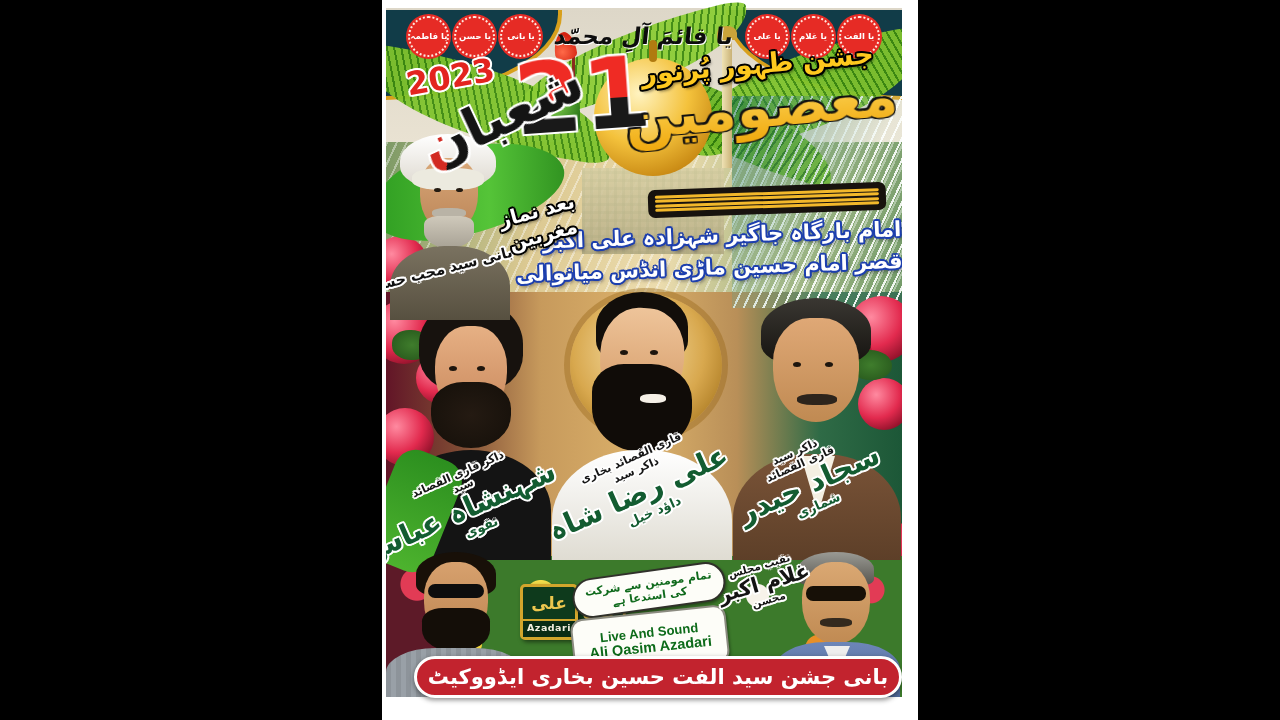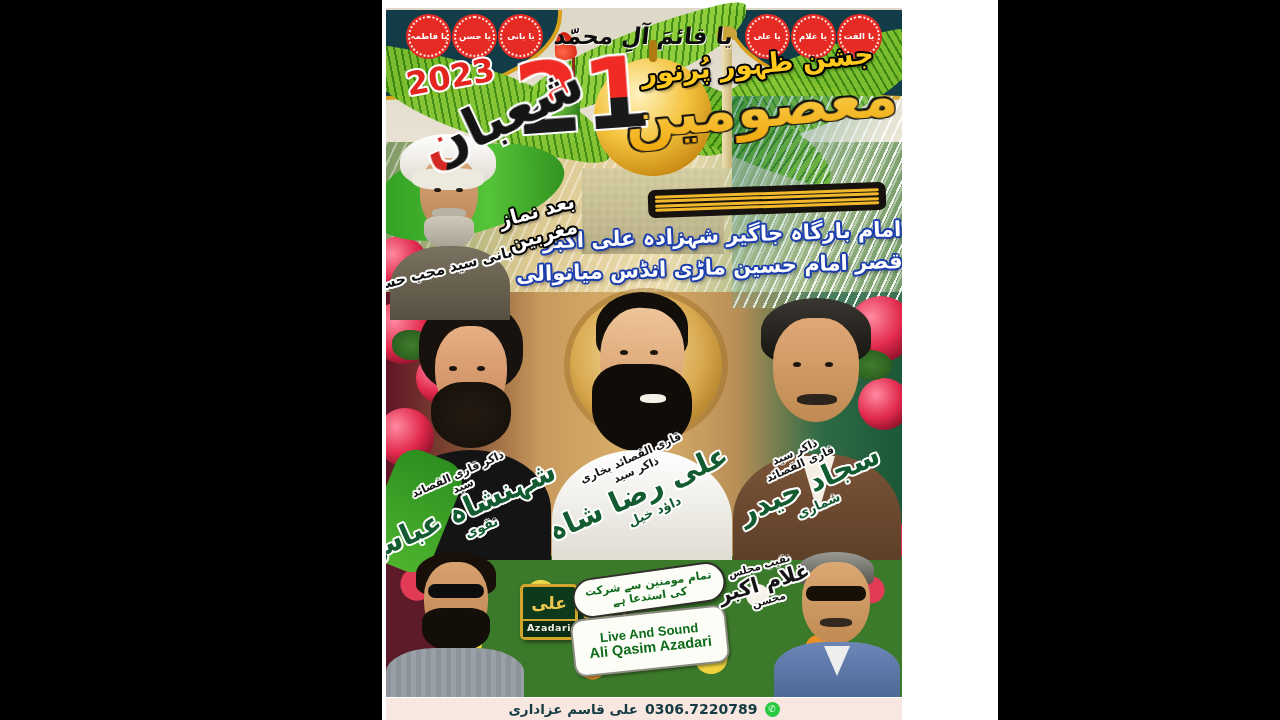--- a/index.html
+++ b/index.html
@@ -1,19 +1,19 @@
 <!DOCTYPE html>
 <html><head>
 <meta charset="utf-8">
 <style>
   html,body{margin:0;padding:0;overflow:hidden;background:#000;}
   #frame{position:relative;width:1280px;height:720px;background:#000;font-family:"DejaVu Sans",sans-serif;}
   .p{position:absolute;}
   .z1{z-index:1}.z2{z-index:2}.z3{z-index:3}.z4{z-index:4}.z5{z-index:5}.z6{z-index:6}.z7{z-index:7}.z8{z-index:8}
-  #poster{position:absolute;left:382px;top:0;width:616px;height:720px;background:#fff;}
+  #poster{position:absolute;left:382px;top:0;width:536px;height:720px;background:#fff;}
   #canvas{position:absolute;left:4px;top:0;width:516px;height:720px;overflow:hidden;background:#fff;}
 
   
   .ow{text-shadow:-1.5px -1.5px 0 #fff,1.5px -1.5px 0 #fff,-1.5px 1.5px 0 #fff,1.5px 1.5px 0 #fff,-2px 0 0 #fff,2px 0 0 #fff,0 -2px 0 #fff,0 2px 0 #fff;}
   .ob{text-shadow:-1.5px -1.5px 0 #000,1.5px -1.5px 0 #000,-1.5px 1.5px 0 #000,1.5px 1.5px 0 #000,-2px 0 0 #000,2px 0 0 #000,0 -2px 0 #000,0 2px 0 #000,2px 3px 3px rgba(0,0,0,.45);}
   .oblue{text-shadow:-2px 0 0 #1d3fae,2px 0 0 #1d3fae,0 -2px 0 #1d3fae,0 2px 0 #1d3fae,-1.5px -1.5px 0 #1d3fae,1.5px 1.5px 0 #1d3fae,1.5px -1.5px 0 #1d3fae,-1.5px 1.5px 0 #1d3fae,2px 3px 4px rgba(0,0,30,.5);}
   .fow{filter:drop-shadow(2px 0 0 #fff) drop-shadow(-2px 0 0 #fff) drop-shadow(0 2px 0 #fff) drop-shadow(0 -2px 0 #fff);}
   .fob{filter:drop-shadow(1.5px 0 0 #111) drop-shadow(-1.5px 0 0 #111) drop-shadow(0 1.5px 0 #111) drop-shadow(0 -1.5px 0 #111);}
 
   
@@ -327,21 +327,17 @@
 
       <div id="rman" class="p z3 person">
         <div class="p hair"></div>
         <div class="p face"></div>
         <div class="p glasses"></div>
         <div class="p mustache"></div>
         <div class="p shirt"></div>
         <div class="p under"></div>
       </div>
 
-      <div id="contact" class="p z8">
-        <span class="c-name">علی قاسم عزاداری</span>
-        <span class="c-phone">0306.7220789</span>
-        <span class="wa">✆</span>
-      </div>
+      <div id="footer-pill" class="p z7">بانی جشن سید الفت حسین بخاری ایڈووکیٹ</div>
 
     </div>
   </div>
 </div>
 
 </body></html>

